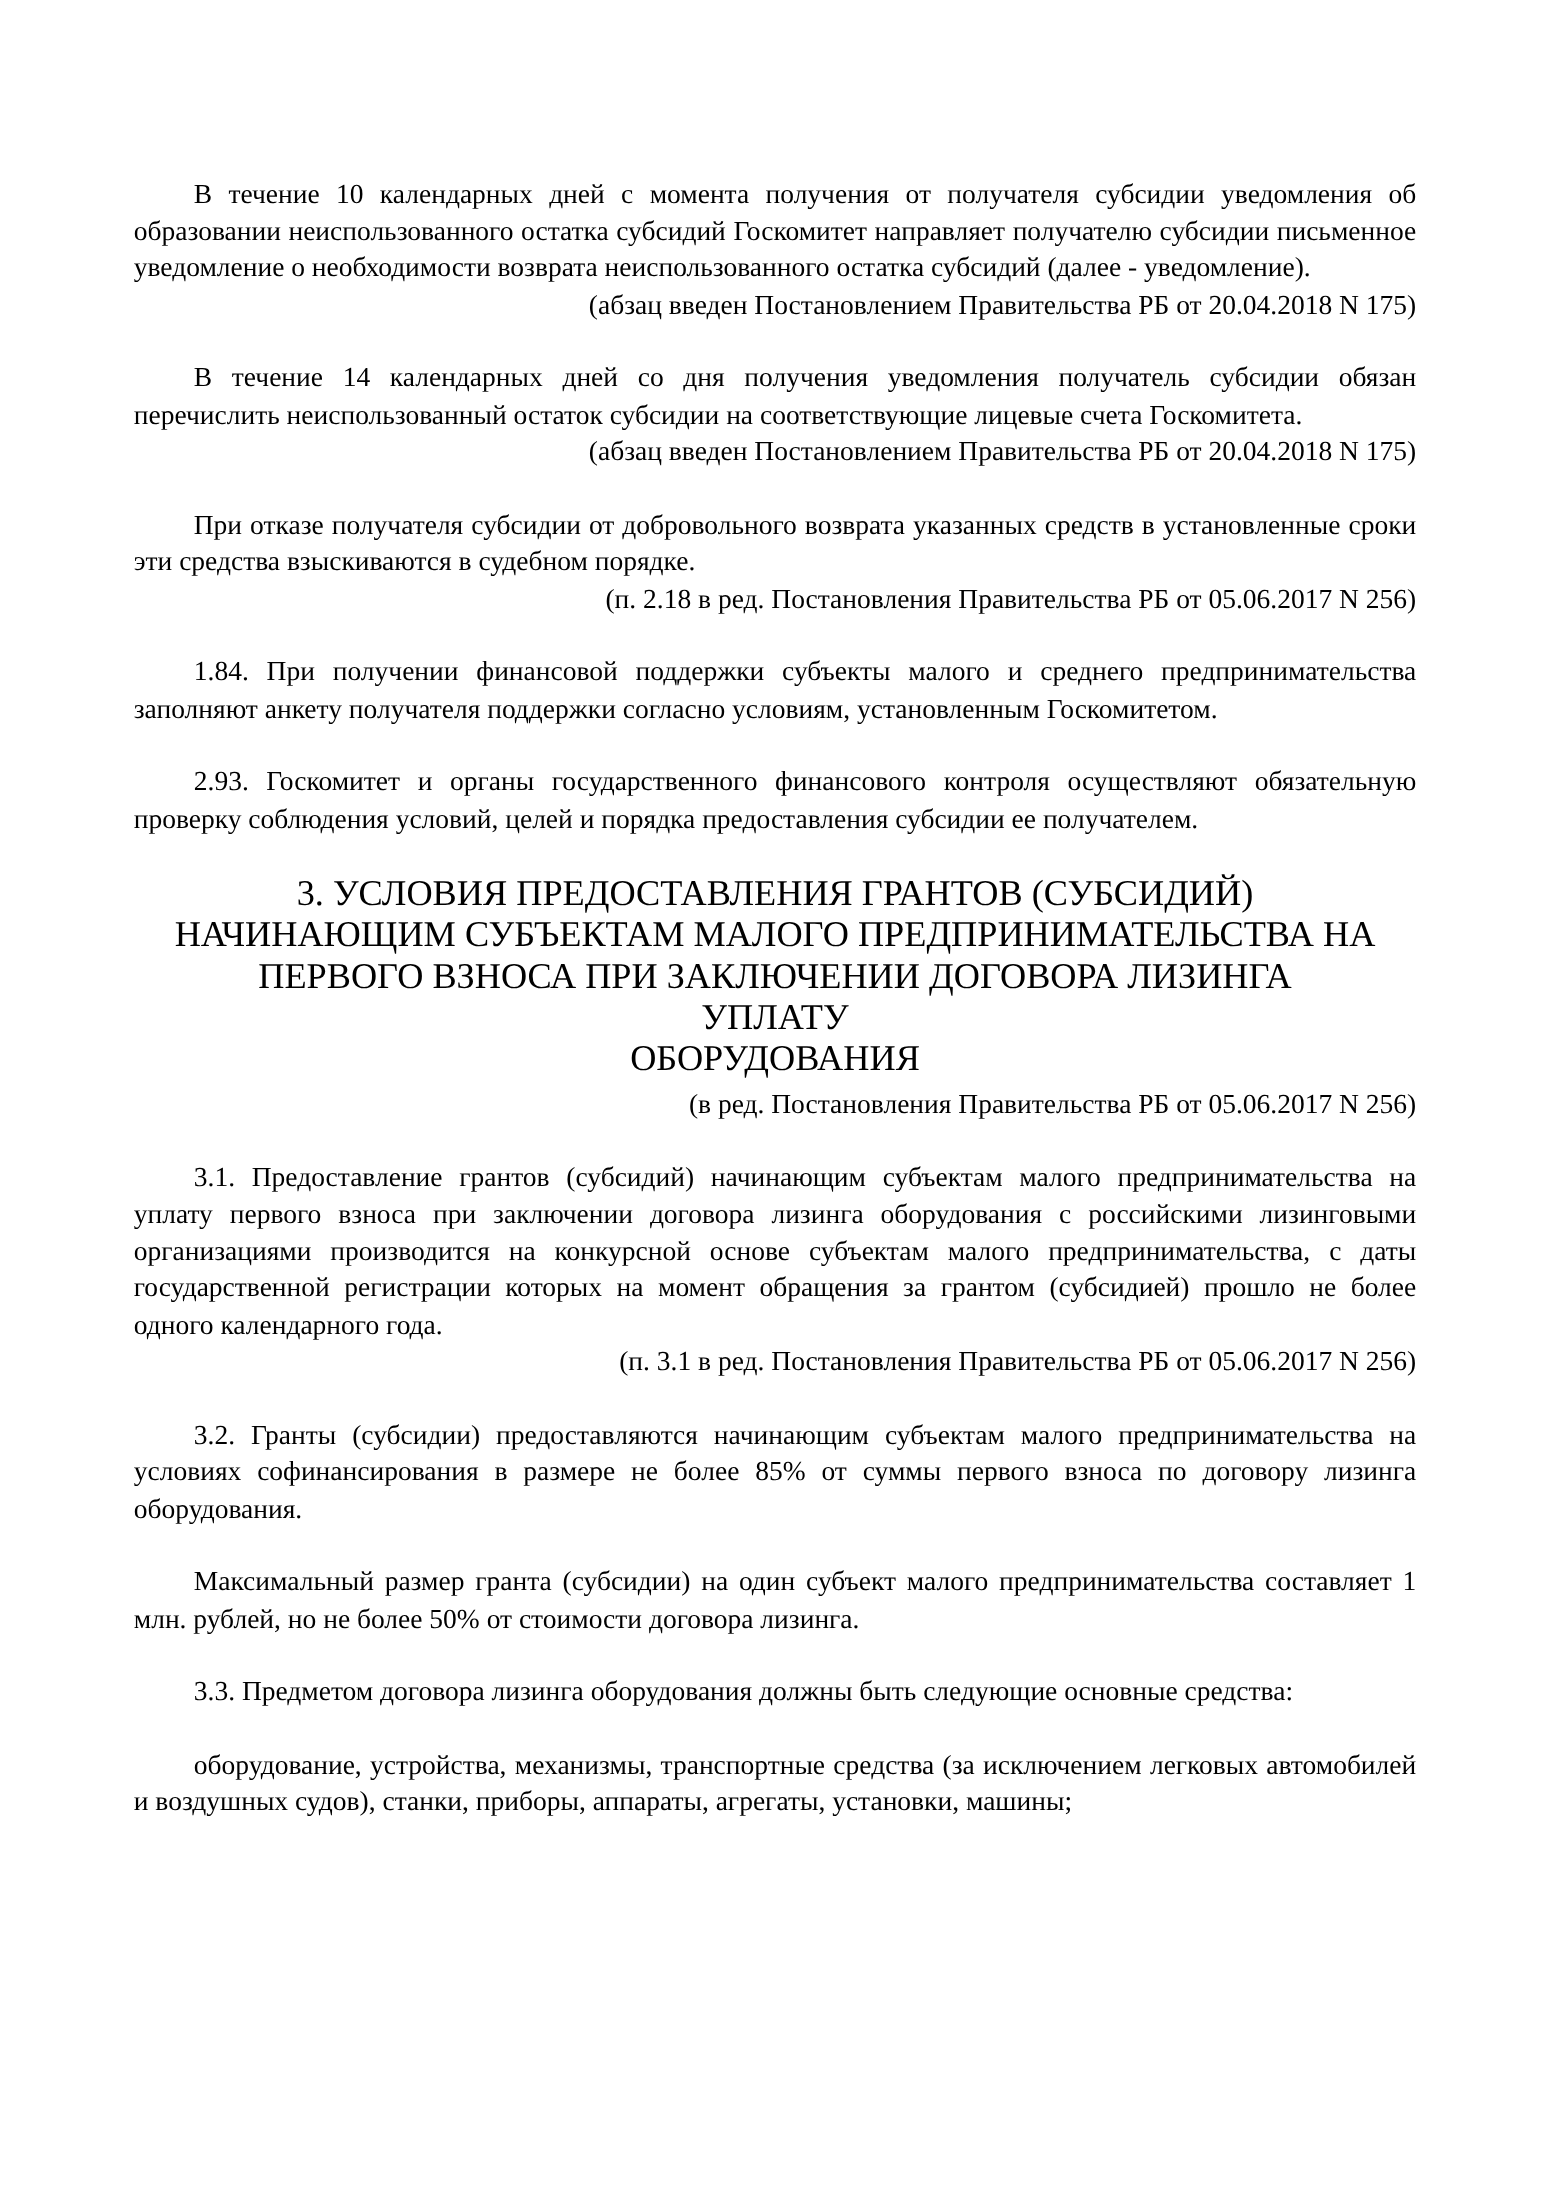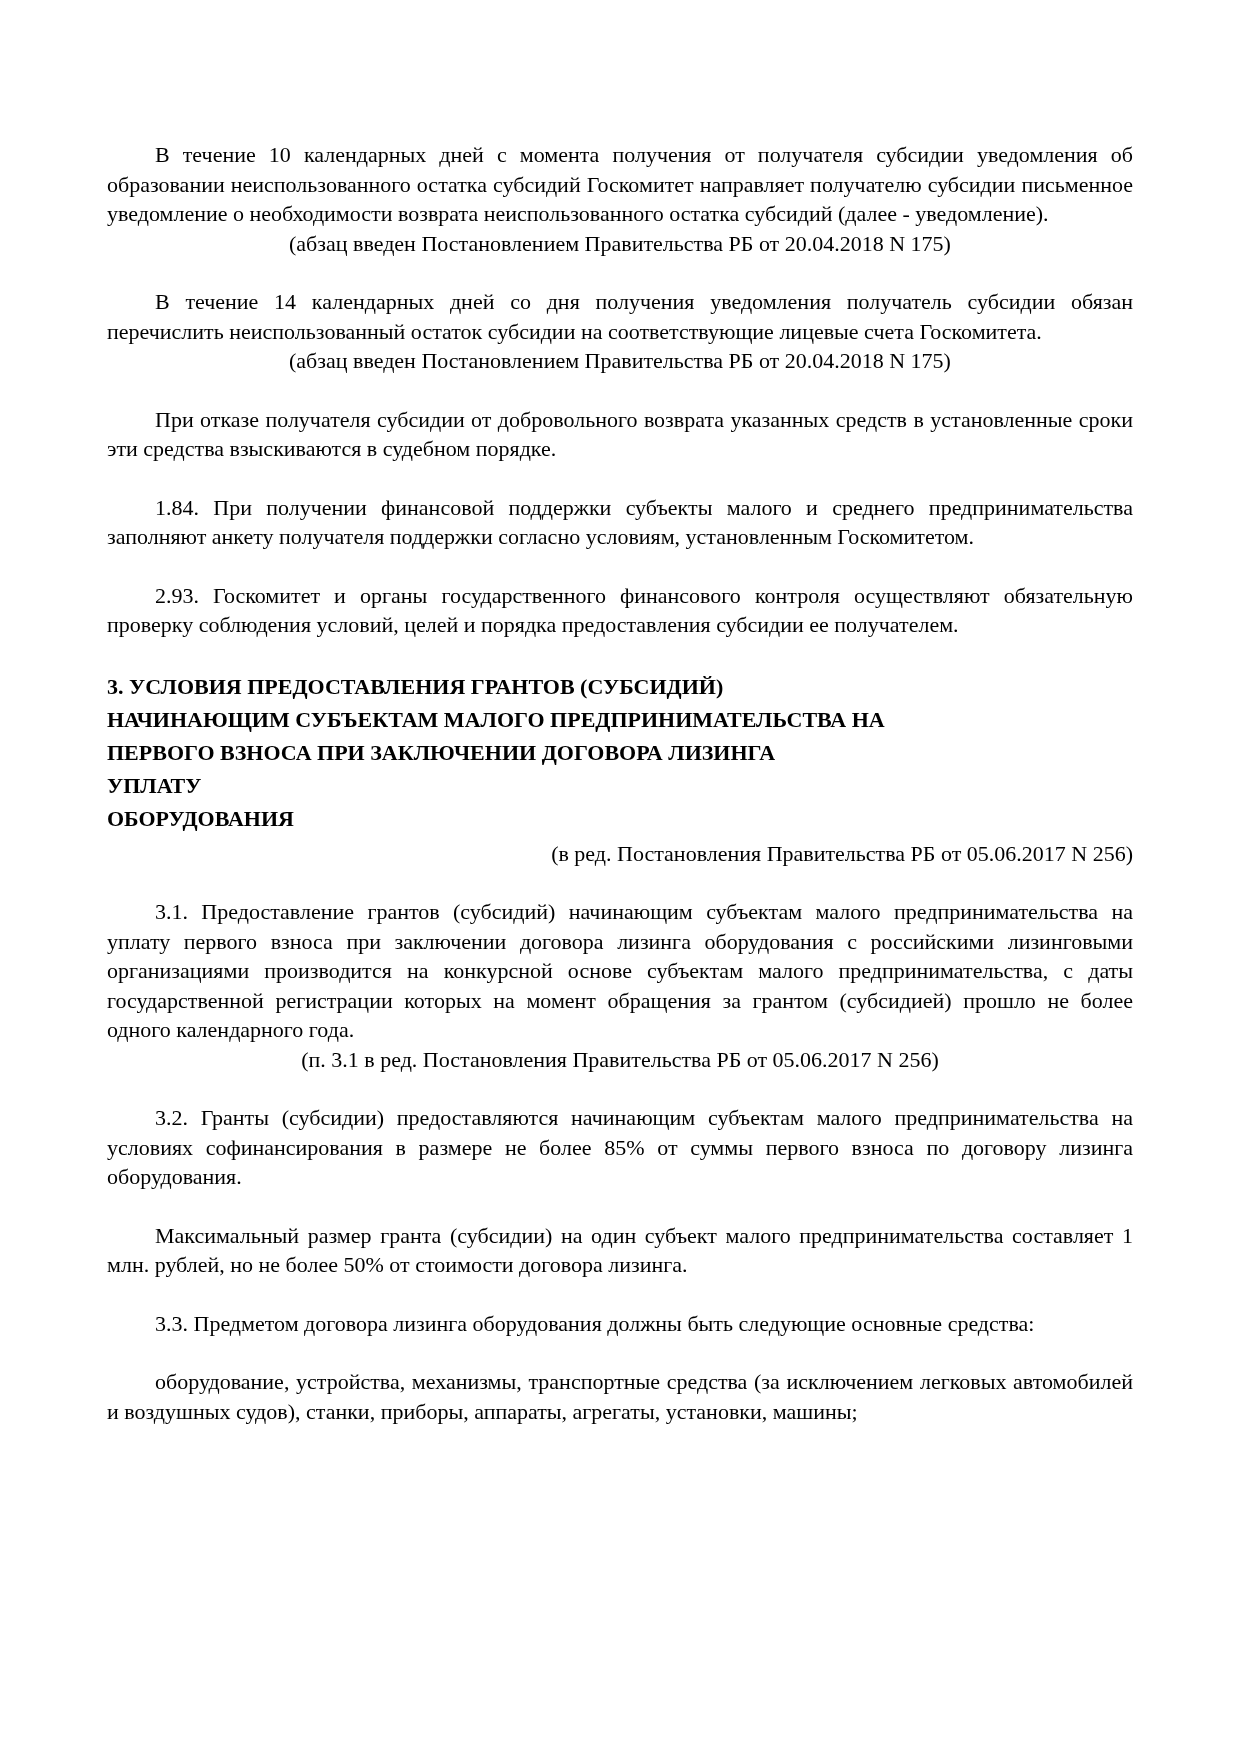--- a/index.html
+++ b/index.html
@@ -23,27 +23,28 @@
   .para {
     margin: 29px 0 0 0;
     text-align: justify;
     text-indent: 48px;
   }
   .para.first {
     margin-top: 0;
   }
   .note {
     margin: 0;
-    text-align: center;
+    text-align: right;
     text-indent: 0;
   }
   .heading {
     margin: 30px 0 0 0;
-    font-size: 22px;
-    font-weight: bold;
+    font-size: 29px;
+    font-weight: normal;
+    text-align: center;
     line-height: 33px;
   }
   .heading .hline {
     display: block;
   }
   .subheading {
     margin: 4px 0 0 0;
     text-align: right;
     text-indent: 0;
   }
@@ -53,20 +54,21 @@
 
 <div class="page">
 
   <p class="para first">В течение 10 календарных дней с момента получения от получателя субсидии уведомления об образовании неиспользованного остатка субсидий Госкомитет направляет получателю субсидии письменное уведомление о необходимости возврата неиспользованного остатка субсидий (далее - уведомление).</p>
   <p class="note">(абзац введен Постановлением Правительства РБ от 20.04.2018 N 175)</p>
 
   <p class="para">В течение 14 календарных дней со дня получения уведомления получатель субсидии обязан перечислить неиспользованный остаток субсидии на соответствующие лицевые счета Госкомитета.</p>
   <p class="note">(абзац введен Постановлением Правительства РБ от 20.04.2018 N 175)</p>
 
   <p class="para">При отказе получателя субсидии от добровольного возврата указанных средств в установленные сроки эти средства взыскиваются в судебном порядке.</p>
+  <p class="note">(п. 2.18 в ред. Постановления Правительства РБ от 05.06.2017 N 256)</p>
 
   <p class="para">1.84. При получении финансовой поддержки субъекты малого и среднего предпринимательства заполняют анкету получателя поддержки согласно условиям, установленным Госкомитетом.</p>
 
   <p class="para">2.93. Госкомитет и органы государственного финансового контроля осуществляют обязательную проверку соблюдения условий, целей и порядка предоставления субсидии ее получателем.</p>
 
   <h2 class="heading">
     <span class="hline">3. УСЛОВИЯ ПРЕДОСТАВЛЕНИЯ ГРАНТОВ (СУБСИДИЙ)</span>
     <span class="hline">НАЧИНАЮЩИМ СУБЪЕКТАМ МАЛОГО ПРЕДПРИНИМАТЕЛЬСТВА НА</span>
     <span class="hline">ПЕРВОГО ВЗНОСА ПРИ ЗАКЛЮЧЕНИИ ДОГОВОРА ЛИЗИНГА</span>
     <span class="hline">УПЛАТУ</span>

